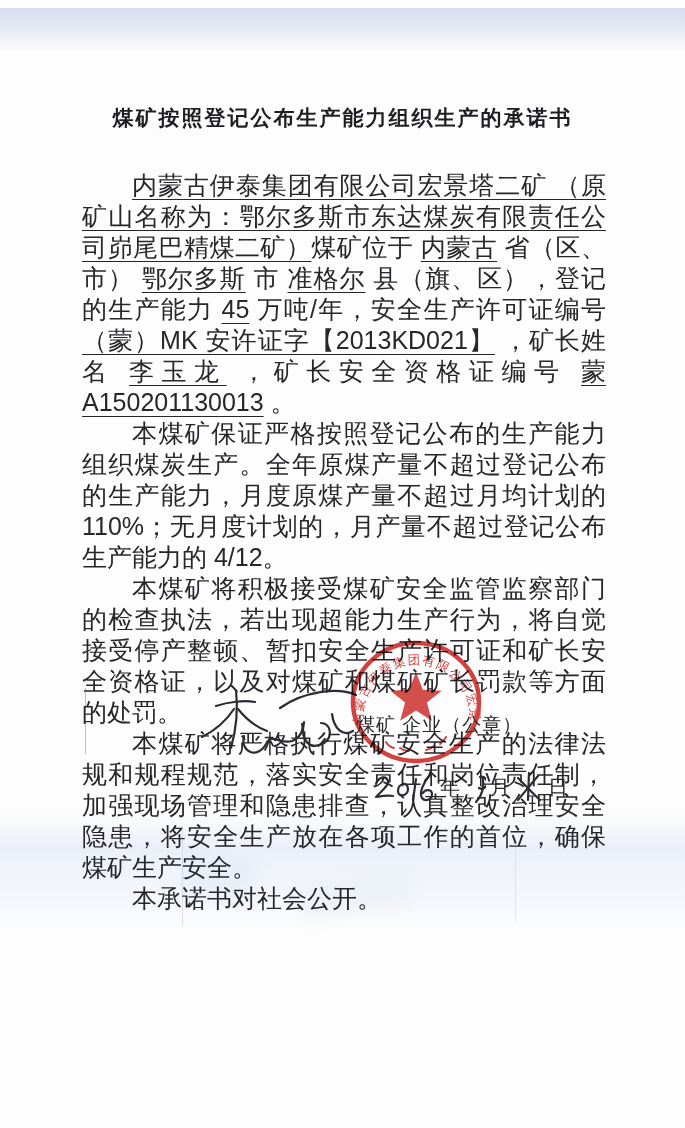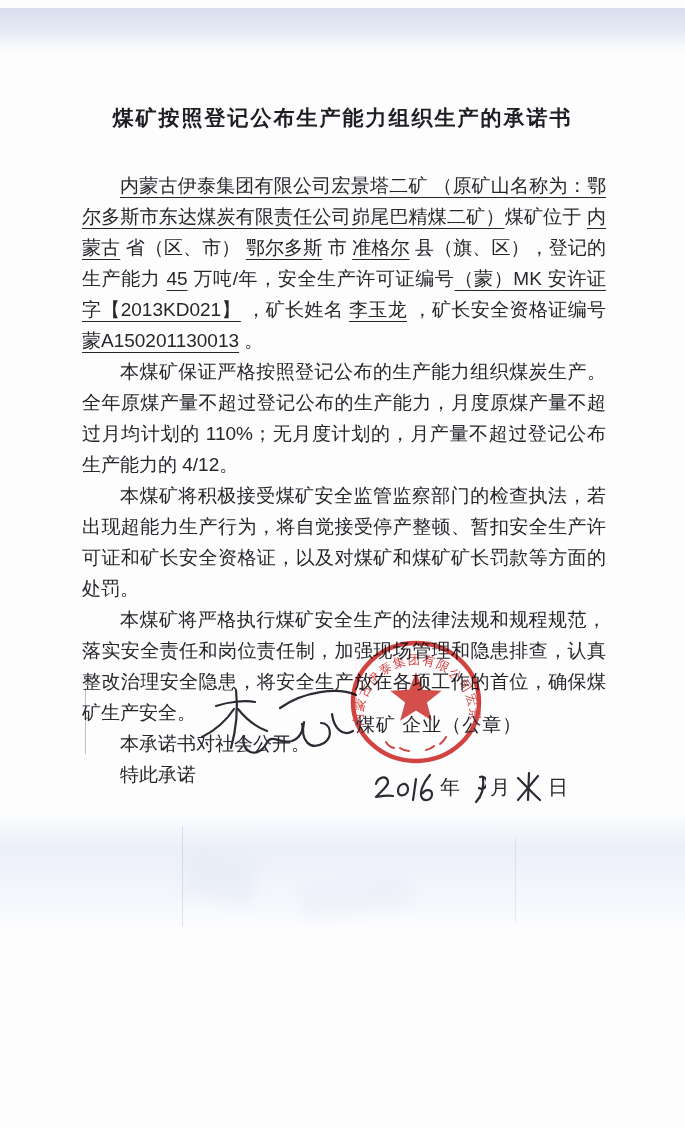--- a/index.html
+++ b/index.html
@@ -26,21 +26,21 @@
     position:absolute; left:85px; top:688px; width:1px; height:66px;
     background:rgba(110,150,170,.55);
   }
   .title{
     position:absolute; left:0; top:104px; width:685px; margin:0;
     text-align:center; font-family:"Liberation Serif", serif;
     font-size:21px; font-weight:bold; letter-spacing:2px; color:#1d1d23;
   }
   .docbody{
     position:absolute; left:82px; top:170px; width:524px;
-    font-size:19px; line-height:31px; text-align:justify;
+    font-size:25px; line-height:31px; text-align:justify;
   }
   .docbody p{margin:0; text-indent:2em; text-align:justify;}
   .u{text-decoration:underline; text-underline-offset:5px; text-decoration-thickness:1px;}
   .sig-label{position:absolute; left:100px; top:706px; font-size:19px;}
   .seal-label{position:absolute; left:356px; top:712px; font-size:19px; z-index:3; letter-spacing:1px;}
   .stamp{position:absolute; left:342px; top:634px; z-index:2; mix-blend-mode:multiply; opacity:.92;}
   .signature{position:absolute; left:192px; top:678px; z-index:2;}
   .date-row{
     position:absolute; left:372px; top:770px; z-index:2;
     display:flex; align-items:flex-end; gap:4px; font-size:20px; color:#26262b;
@@ -60,21 +60,21 @@
   <div class="ghost g1"></div>
   <div class="ghost g2"></div>
   <div class="streak s1"></div>
   <div class="streak s2"></div>
   <div class="artifact-line"></div>
 
   <h1 class="title">煤矿按照登记公布生产能力组织生产的承诺书</h1>
 
   <div class="docbody">
     <p id="para1"><span class="u">内蒙古伊泰集团有限公司宏景塔二矿 （原矿山名称为：鄂尔多斯市东达煤炭有限责任公司峁尾巴精煤二矿）</span><span>煤矿位于 </span><span class="u">内蒙古</span><span> 省（区、市） </span><span class="u">鄂尔多斯</span><span> 市 </span><span class="u">准格尔</span><span> 县（旗、区），登记的生产能力 </span><span class="u">45</span><span> 万吨/年，安全生产许可证编号</span><span class="u">（蒙）MK 安许证字【2013KD021】</span><span> ，矿长姓名 </span><span class="u">李玉龙</span><span> ，矿长安全资格证编号 </span><span class="u">蒙A150201130013</span><span> 。</span></p>
-    <span id="paras"><p>本煤矿保证严格按照登记公布的生产能力组织煤炭生产。全年原煤产量不超过登记公布的生产能力，月度原煤产量不超过月均计划的 110%；无月度计划的，月产量不超过登记公布生产能力的 4/12。</p><p>本煤矿将积极接受煤矿安全监管监察部门的检查执法，若出现超能力生产行为，将自觉接受停产整顿、暂扣安全生产许可证和矿长安全资格证，以及对煤矿和煤矿矿长罚款等方面的处罚。</p><p>本煤矿将严格执行煤矿安全生产的法律法规和规程规范，落实安全责任和岗位责任制，加强现场管理和隐患排查，认真整改治理安全隐患，将安全生产放在各项工作的首位，确保煤矿生产安全。</p><p>本承诺书对社会公开。</p><p>特此承诺</p></span>
+    <span id="paras"><p>本煤矿保证严格按照登记公布的生产能力组织煤炭生产。全年原煤产量不超过登记公布的生产能力，月度原煤产量不超过月均计划的 110%；无月度计划的，月产量不超过登记公布生产能力的 4/12。</p><p>本煤矿将积极接受煤矿安全监管监察部门的检查执法，若出现超能力生产行为，将自觉接受停产整顿、暂扣安全生产许可证和矿长安全资格证，以及对煤矿和煤矿矿长罚款等方面的处罚。</p><p>本煤矿将严格执行煤矿安全生产的法律法规和规程规范，落实安全责任和岗位责任制，加强现场管理和隐患排查，认真整改治理安全隐患，将安全生产放在各项工作的首位，确保煤矿生产安全。</p><p>本承诺书对社会公开。</p></span>
   </div>
 
 
   <svg class="signature" width="178" height="92" viewBox="0 0 178 92">
     <path class="ink" d="M 88,30 C 112,13 146,9 164,17"></path>
     <path class="ink" d="M 44,12 C 46,30 44,52 39,70"></path>
     <path class="ink" d="M 24,28 C 36,24 52,22 63,24"></path>
     <path class="ink" d="M 42,31 C 34,43 22,53 10,59"></path>
     <path class="ink" d="M 46,31 C 54,41 64,49 75,53"></path>
     <path class="ink" d="M 52,58 C 48,75 66,81 74,66 C 80,54 88,67 100,63 C 108,60 112,52 110,46"></path>

